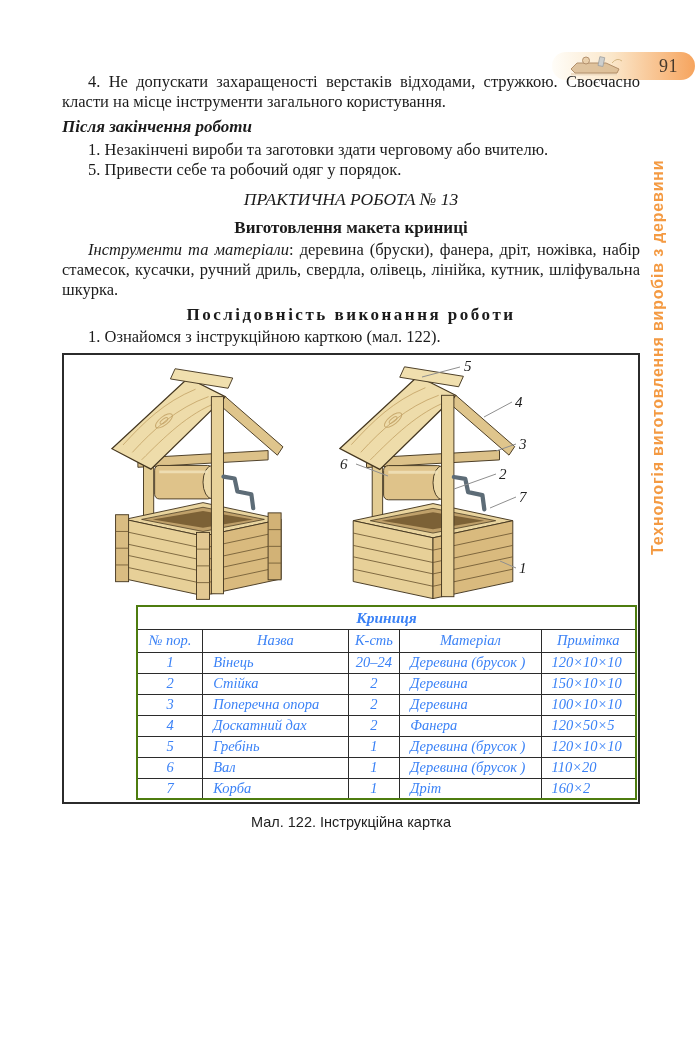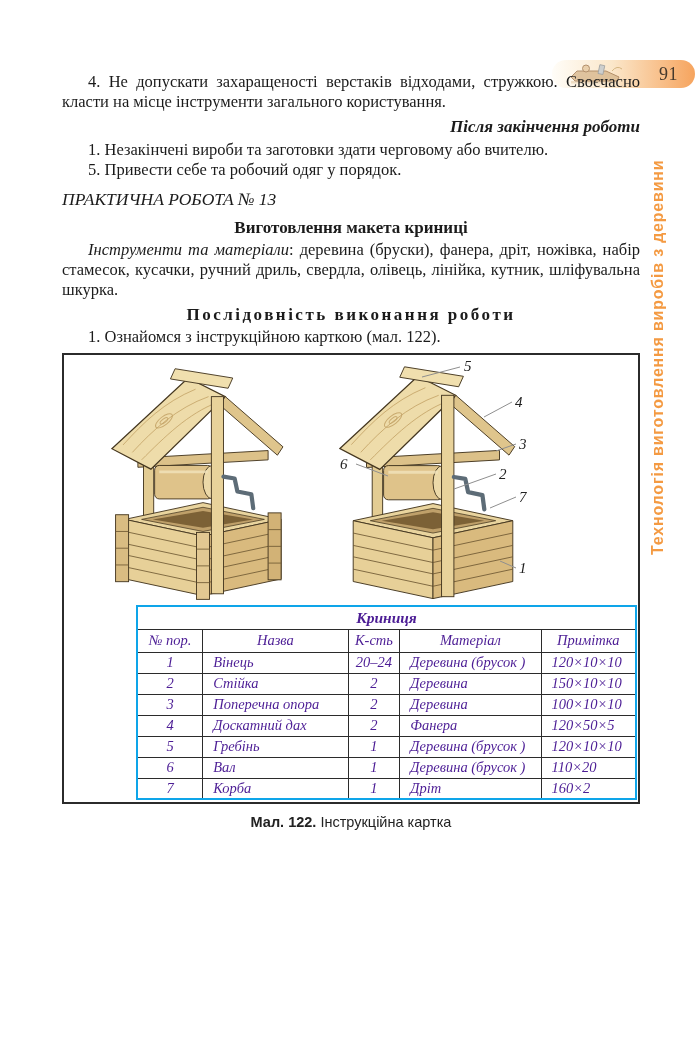--- a/index.html
+++ b/index.html
@@ -4,21 +4,21 @@
 <style>
   * { margin:0; padding:0; box-sizing:border-box; }
   html,body { background:#ffffff; }
   body {
     width:700px; height:1037px; position:relative; overflow:hidden;
     font-family:"Liberation Serif", serif; color:#1b1b1b;
   }
 
   
   .pill {
-    position:absolute; top:60px; left:552px; width:143px; height:28px;
+    position:absolute; top:52px; left:552px; width:143px; height:28px;
     border-radius:14px;
     background:linear-gradient(90deg, #fffdf8 0%, #fbe7ca 42%, #f6a45e 100%);
   }
   .pill-icon { position:absolute; left:14px; top:3px; opacity:.8; }
   .pill-num {
     position:absolute; right:17px; top:4px;
     font-size:18px; color:#46392c; letter-spacing:.5px;
   }
 
   
@@ -29,62 +29,62 @@
     font-family:"Liberation Sans", sans-serif; font-weight:bold;
     font-size:16px; letter-spacing:.8px; color:#f49a42;
   }
 
   
   .content { position:absolute; top:72px; left:62px; width:578px; }
   .bp {
     font-size:16.5px; line-height:20px; text-align:justify; text-indent:26px;
   }
   .sec-head {
-    text-align:right; font-size:17px; font-weight:bold; font-style:italic;
+    text-align:left; font-size:17px; font-weight:bold; font-style:italic;
     margin:5px 0 3px;
   }
   .prac-title {
-    text-align:left; font-style:italic; font-weight:normal;
+    text-align:center; font-style:italic; font-weight:normal;
     font-size:17.5px; margin-top:8px; line-height:22px;
   }
   .prac-sub { text-align:center; font-weight:bold; font-size:17px; margin:8px 0 2px; }
   .seq-head {
     text-align:center; font-weight:bold; font-size:17px;
     letter-spacing:2.5px; margin:5px 0 2px;
   }
 
   
   .figure {
     margin-top:6px; width:578px; height:451px;
     border:2px solid #2b2b2b; background:#fff;
   }
   .figure svg { display:block; }
 
   table.parts {
     border-collapse:collapse; width:501px; margin:0 1px 0 auto;
-    font-style:italic; font-size:14.5px; color:#4c1d95;
-    border:2px solid #0ea5e9;
+    font-style:italic; font-size:14.5px; color:#3b82f6;
+    border:2px solid #4d7c0f;
   }
   table.parts th, table.parts td {
     border:1.3px solid #2b2b2b; padding:0 6px; line-height:1.15;
   }
   table.parts .t-title { height:23px; font-size:15.5px; font-weight:bold; text-align:center; }
   table.parts thead tr.cols th { height:23px; font-weight:normal; text-align:center; }
   table.parts tbody td { height:21px; }
   table.parts tbody td:nth-child(1),
   table.parts tbody td:nth-child(3) { text-align:center; }
   table.parts tbody td:nth-child(2),
   table.parts tbody td:nth-child(4),
   table.parts tbody td:nth-child(5) { text-align:left; padding-left:10px; }
 
   .caption {
     text-align:center; margin-top:10px;
     font-family:"Liberation Sans", sans-serif; font-size:14.5px; color:#222;
   }
-  .caption b { font-weight:bold; }
+  .caption b { font-weight:normal; }
 
   
   .wood-line { stroke:#453720; stroke-width:1; }
   .part-label { font-family:"Liberation Serif", serif; font-style:italic; font-size:15px; fill:#222; }
   .leader { stroke:#8f8f8f; stroke-width:1; fill:none; }
   .grain { stroke:#c2a164; stroke-width:1; fill:none; opacity:.85; }
   .plank { stroke:#6e5832; stroke-width:.9; }
 </style>
 </head>
 <body>

